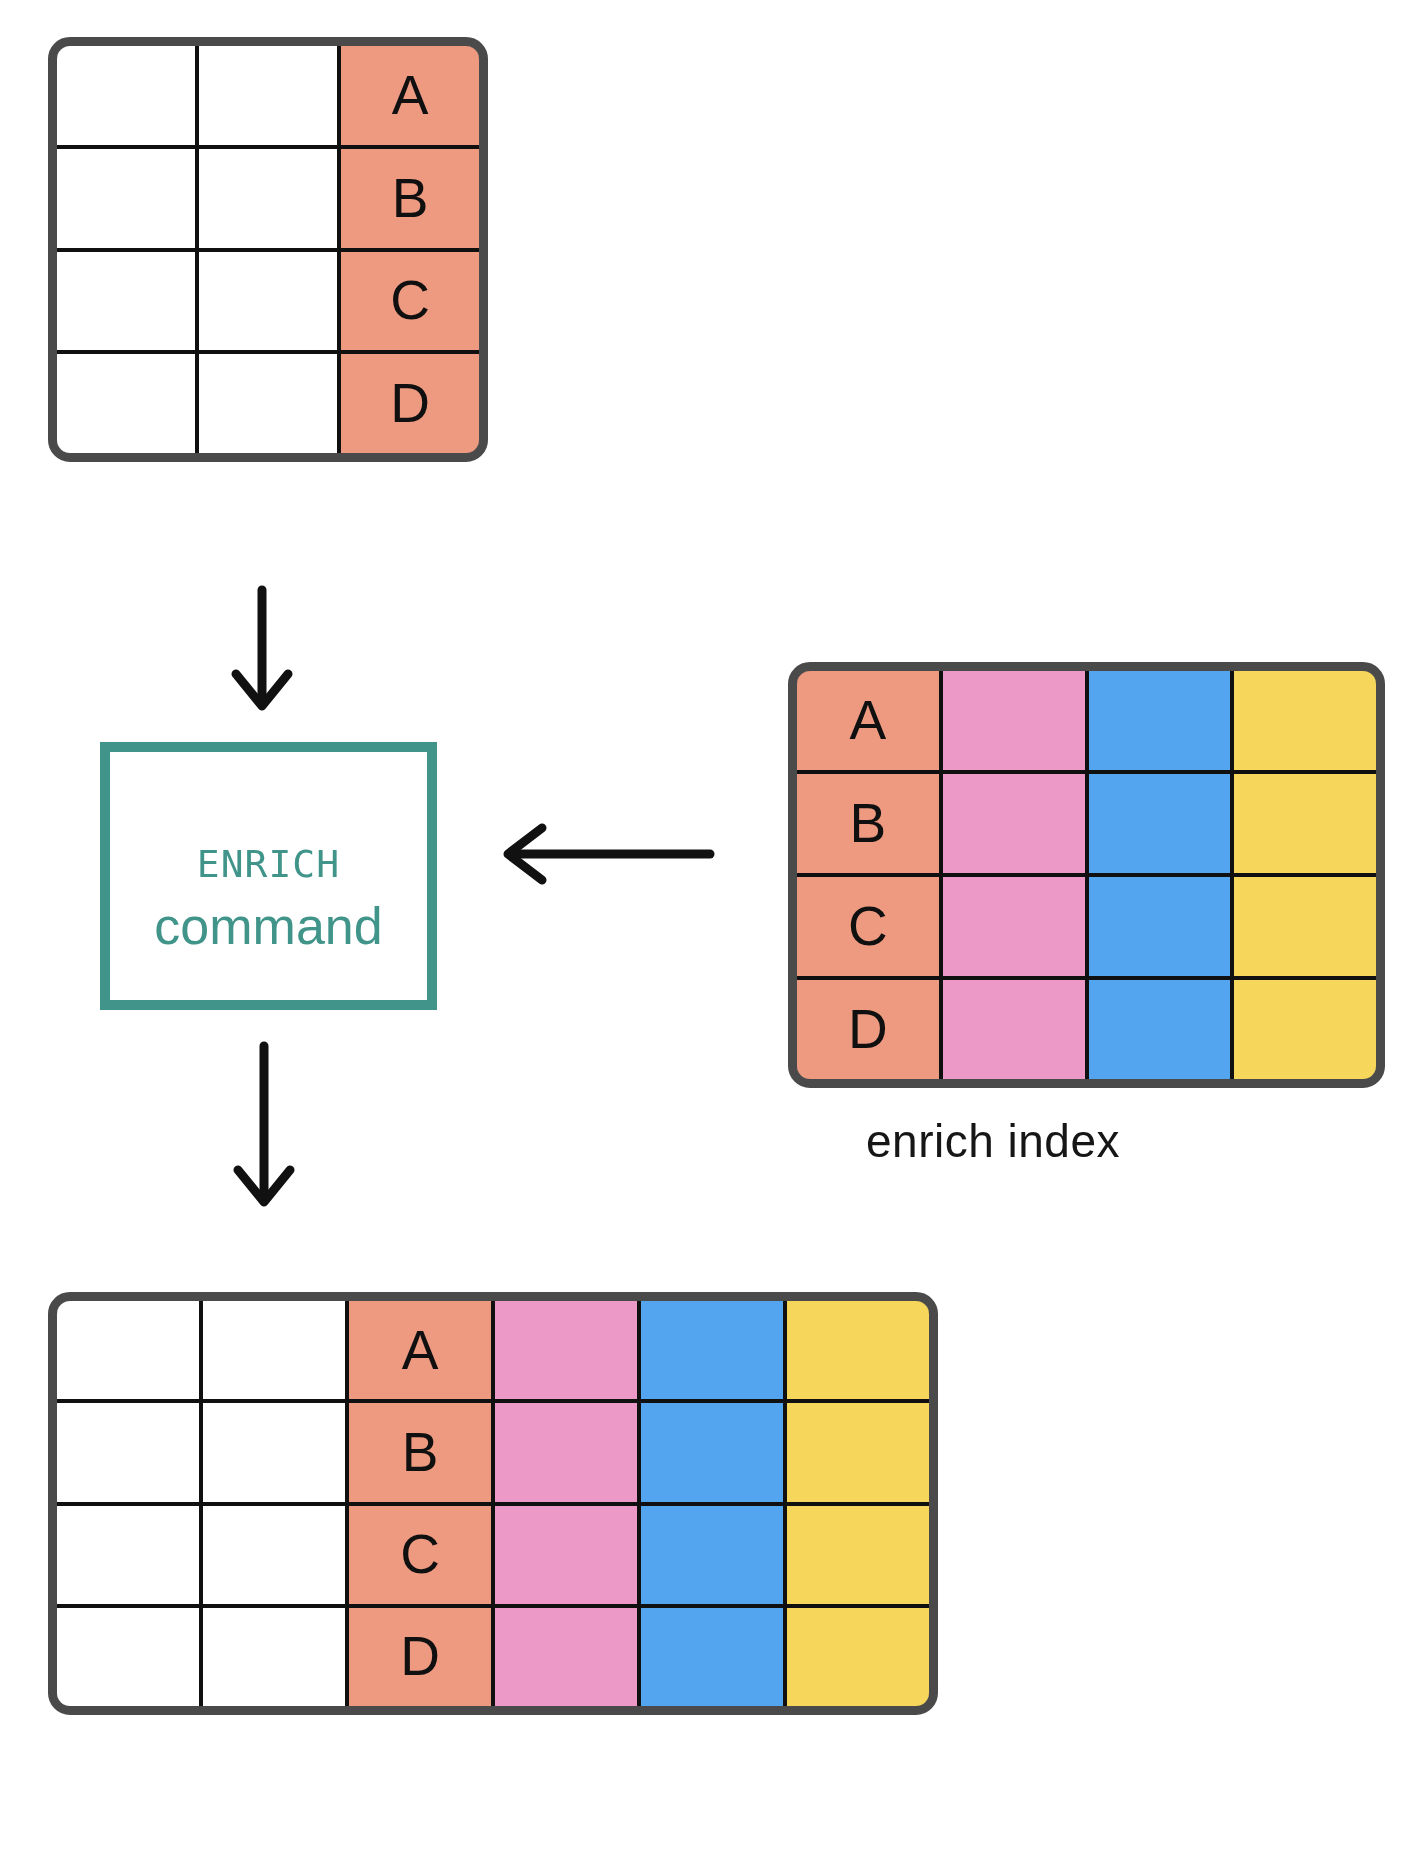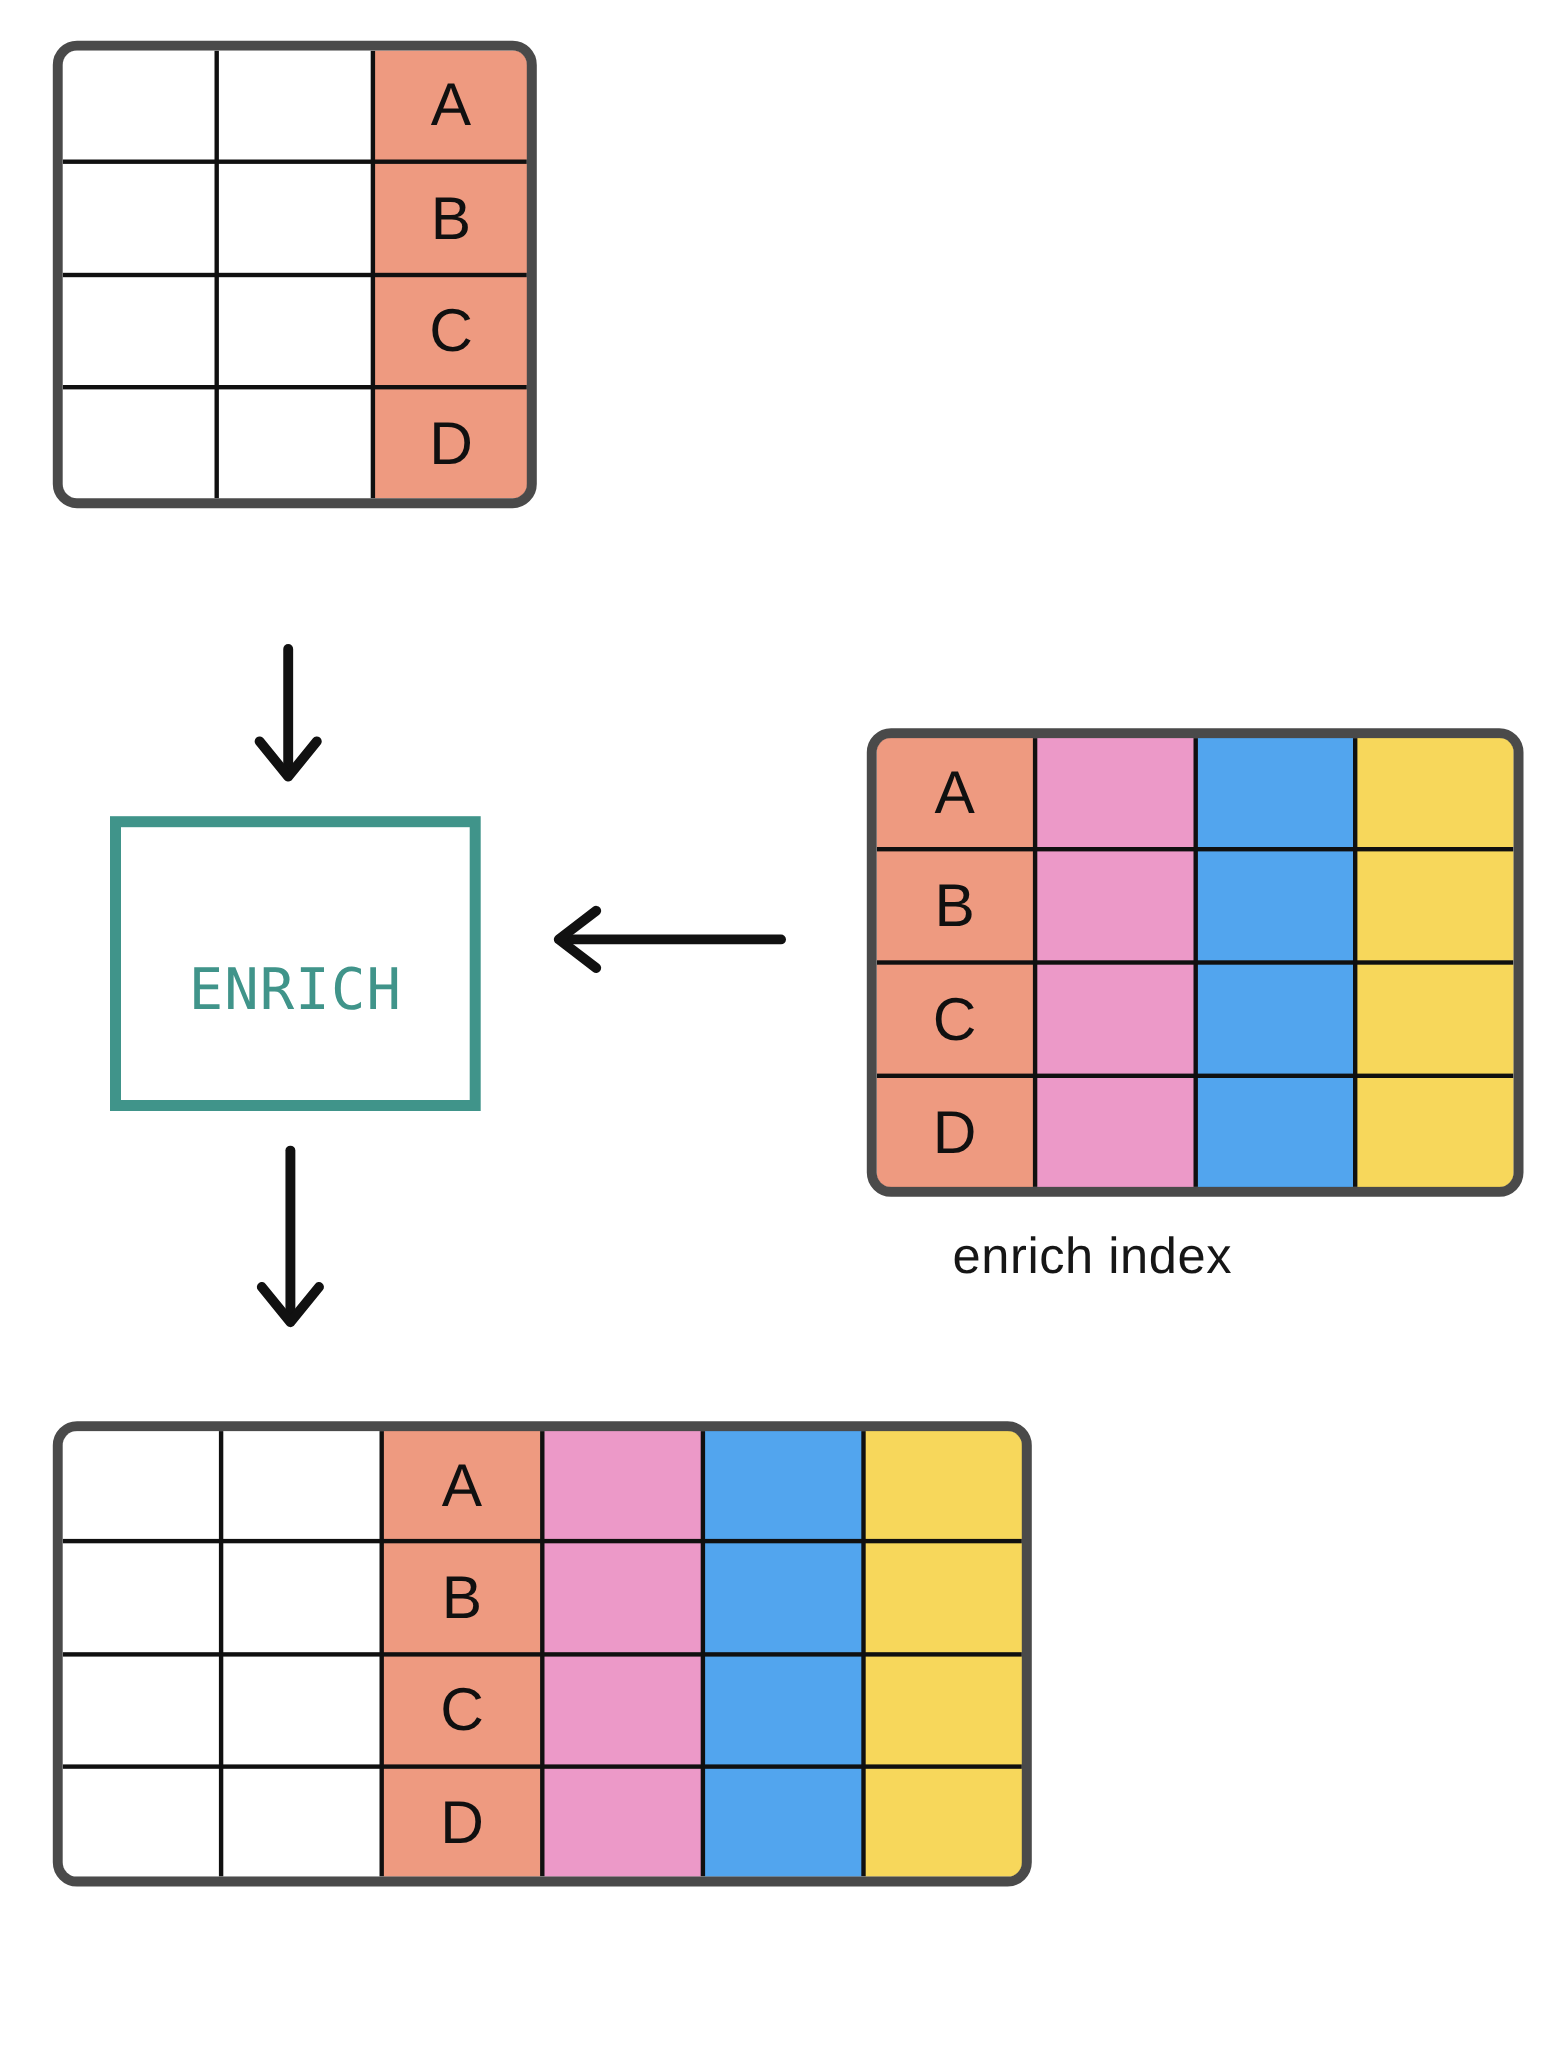--- a/index.html
+++ b/index.html
@@ -56,21 +56,21 @@
     background: #ffffff;
     border: 10px solid var(--teal, #40948a);
     display: flex;
     flex-direction: column;
     align-items: center;
     justify-content: center;
     text-align: center;
   }
   .command-line1 {
     font-family: "DejaVu Sans Mono", "Liberation Mono", monospace;
-    font-size: 52px;
+    font-size: 38px;
     line-height: 1.35;
     color: var(--teal, #40948a);
     letter-spacing: 1px;
     margin-top: 48px;
   }
   .command-line2 {
     font-family: "Liberation Sans", sans-serif;
     font-size: 52px;
     line-height: 1.35;
     color: var(--teal, #40948a);
@@ -104,20 +104,21 @@
 
   <div class="arrow" style="left:228px; top:584px;">
     <svg width="68" height="130" viewBox="0 0 68 130" fill="none">
       <path d="M34 6 L34 118" stroke="#111111" stroke-width="9" stroke-linecap="round"></path>
       <path d="M8 90 L34 122 L60 90" stroke="#111111" stroke-width="9" stroke-linecap="round" stroke-linejoin="round" fill="none"></path>
     </svg>
   </div>
 
   <div class="command-box" style="left:100px; top:742px; width:337px; height:268px;">
     <div class="command-line1">ENRICH</div>
+    <div class="command-line2">command</div>
   </div>
 
   <div class="arrow" style="left:498px; top:822px;">
     <svg width="218" height="64" viewBox="0 0 218 64" fill="none">
       <path d="M212 32 L14 32" stroke="#111111" stroke-width="9" stroke-linecap="round"></path>
       <path d="M44 6 L10 32 L44 58" stroke="#111111" stroke-width="9" stroke-linecap="round" stroke-linejoin="round" fill="none"></path>
     </svg>
   </div>
 
   <div class="dtable" style="left:788px; top:662px; width:597px; height:426px;">

